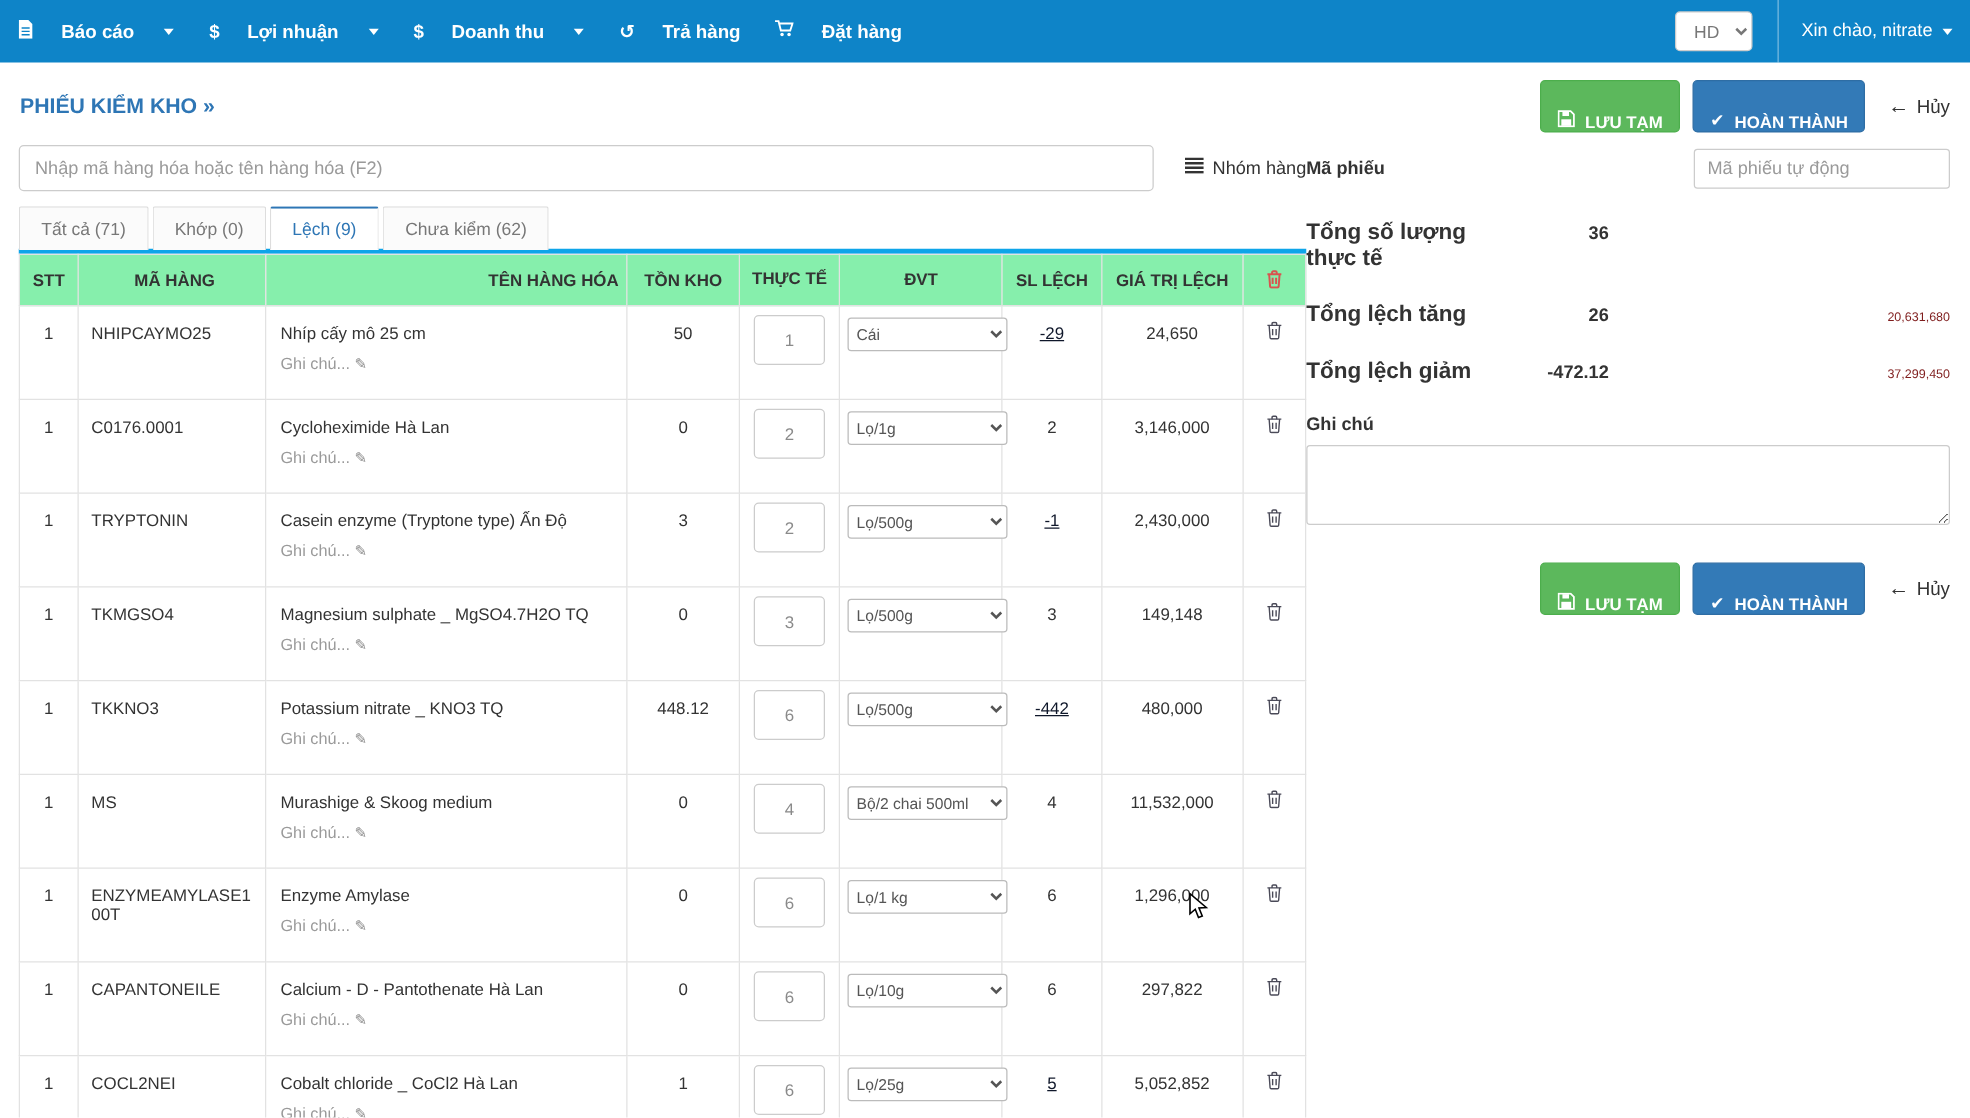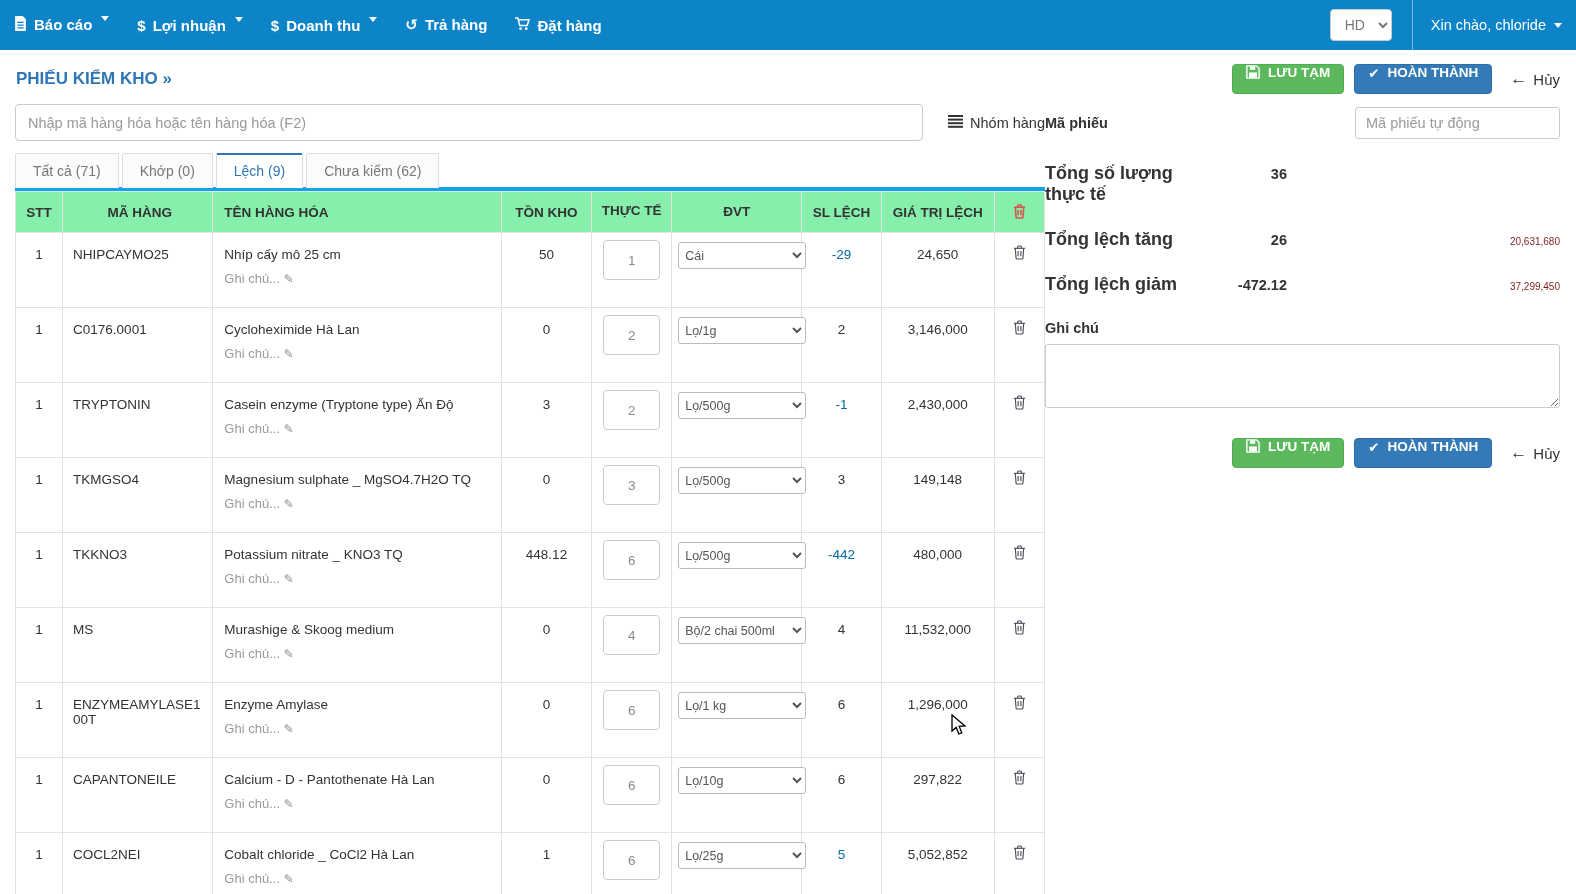--- a/index.html
+++ b/index.html
@@ -9,21 +9,21 @@
     font-family:"Liberation Sans","DejaVu Sans",sans-serif;
     font-size:14px; color:#333; background:#fff; position:relative;
   }
 
   
   .navbar {
     height:50px; background:#0e84c8; color:#fff;
     display:flex; align-items:center; padding:0 14px;
   }
   .nav-item {
-    display:inline-flex; align-items:flex-start; gap:7px;
+    display:inline-flex; align-items:center; gap:22px;
     font-weight:bold; font-size:15px; margin-right:28px; cursor:pointer;
     white-space:nowrap;
   }
   .nav-item .glyph { font-weight:bold; }
   .caret {
     display:inline-block; width:0; height:0; margin-left:2px;
     border-left:4px solid transparent; border-right:4px solid transparent;
     border-top:5px solid #fff;
   }
   .nav-right { margin-left:auto; display:flex; align-items:center; height:100%; }
@@ -36,22 +36,22 @@
   .greeting { display:inline-flex; align-items:center; gap:6px; font-size:14.5px; cursor:pointer; }
 
   
   .page-head {
     display:flex; justify-content:space-between; align-items:center;
     padding:14px 16px 10px 16px;
   }
   .page-title { color:#2e76b5; font-weight:bold; font-size:17px; }
   .head-actions { display:flex; align-items:center; gap:10px; }
   .btn {
-    display:inline-flex; align-items:flex-start; gap:8px;
-    padding:0 13px; height:30px; border-radius:4px; border:1px solid transparent;
+    display:inline-flex; align-items:flex-end; gap:8px;
+    padding:0 13px; height:42px; border-radius:4px; border:1px solid transparent;
     color:#fff; font-weight:bold; font-size:13.5px; cursor:pointer; font-family:inherit;
   }
   .btn-green { background:#5cb85c; border-color:#4cae4c; }
   .btn-blue  { background:#337ab7; border-color:#2e6da4; }
   .cancel-link { display:inline-flex; align-items:center; gap:6px; color:#333; font-size:15px; cursor:pointer; margin-left:8px; }
   .cancel-link .arrow { font-weight:bold; font-size:17px; }
 
   
   .main { display:flex; padding:0 15px; align-items:flex-start; }
   .left-col { width:1030px; flex:0 0 1030px; }
@@ -102,21 +102,21 @@
   .note-link { color:#9a9a9a; font-size:13px; margin-top:9px; cursor:pointer; }
   .note-link .pencil { font-size:12px; color:#8a8a8a; }
   .actual-input {
     width:57px; height:40px; border:1px solid #ccc; border-radius:4px;
     text-align:center; color:#8a8a8a; font-size:13.5px; font-family:inherit;
   }
   .unit-select {
     width:128px; height:27px; border:1px solid #bbb; border-radius:3px;
     font-size:12.5px; color:#555; background:#fff; font-family:inherit; padding:0 2px;
   }
-  .diff-red { color:#0369a1; }
+  .diff-red { color:#0f172a;text-decoration:underline; }
   .trash-btn { cursor:pointer; display:inline-block; }
 
   
   .mp-row { display:flex; justify-content:space-between; align-items:center; margin-top:3px; }
   .mp-label { font-weight:bold; font-size:14.5px; }
   .mp-input {
     width:205px; height:32px; border:1px solid #ccc; border-radius:3px;
     padding:0 10px; font-size:14.5px; font-family:inherit;
   }
   .mp-input::placeholder { color:#9a9a9a; }
@@ -171,21 +171,21 @@
         </svg>
     </span>
     <span>Đặt hàng</span>
   </span>
   <span class="nav-right">
     <select class="branch-select">
       <option>HD</option>
     </select>
     <span class="nav-divider"></span>
     <span class="greeting">
-      <span>Xin chào, chloride</span>
+      <span>Xin chào, nitrate</span>
       <span class="caret"></span>
     </span>
   </span>
 </div>
 
 <div class="page-head">
   <span class="page-title">PHIẾU KIỂM KHO »</span>
   <span class="head-actions">
     <button class="btn btn-green">
       <span>
@@ -233,21 +233,21 @@
       <span class="tab">Khớp (0)</span>
       <span class="tab active">Lệch (9)</span>
       <span class="tab">Chưa kiểm (62)</span>
     </div>
 
     <table class="items">
       <thead>
         <tr>
           <th class="c-stt">STT</th>
           <th class="c-code">MÃ HÀNG</th>
-          <th class="c-name" style="text-align:left;">TÊN HÀNG HÓA</th>
+          <th class="c-name" style="text-align:right;">TÊN HÀNG HÓA</th>
           <th class="c-stock">TỒN KHO</th>
           <th class="c-act">THỰC TẾ</th>
           <th class="c-unit">ĐVT</th>
           <th class="c-diff">SL LỆCH</th>
           <th class="c-val">GIÁ TRỊ LỆCH</th>
           <th class="c-trash">
             <svg width="13" height="15" viewBox="0 0 14 16" fill="none" stroke="#d9534f" stroke-width="1.7">
                 <path d="M1 3.5h12"></path>
                 <path d="M5 3.5V2a1 1 0 0 1 1-1h2a1 1 0 0 1 1 1v1.5"></path>
                 <path d="M2.5 3.5l.8 10.6a1 1 0 0 0 1 .9h5.4a1 1 0 0 0 1-.9l.8-10.6"></path>

